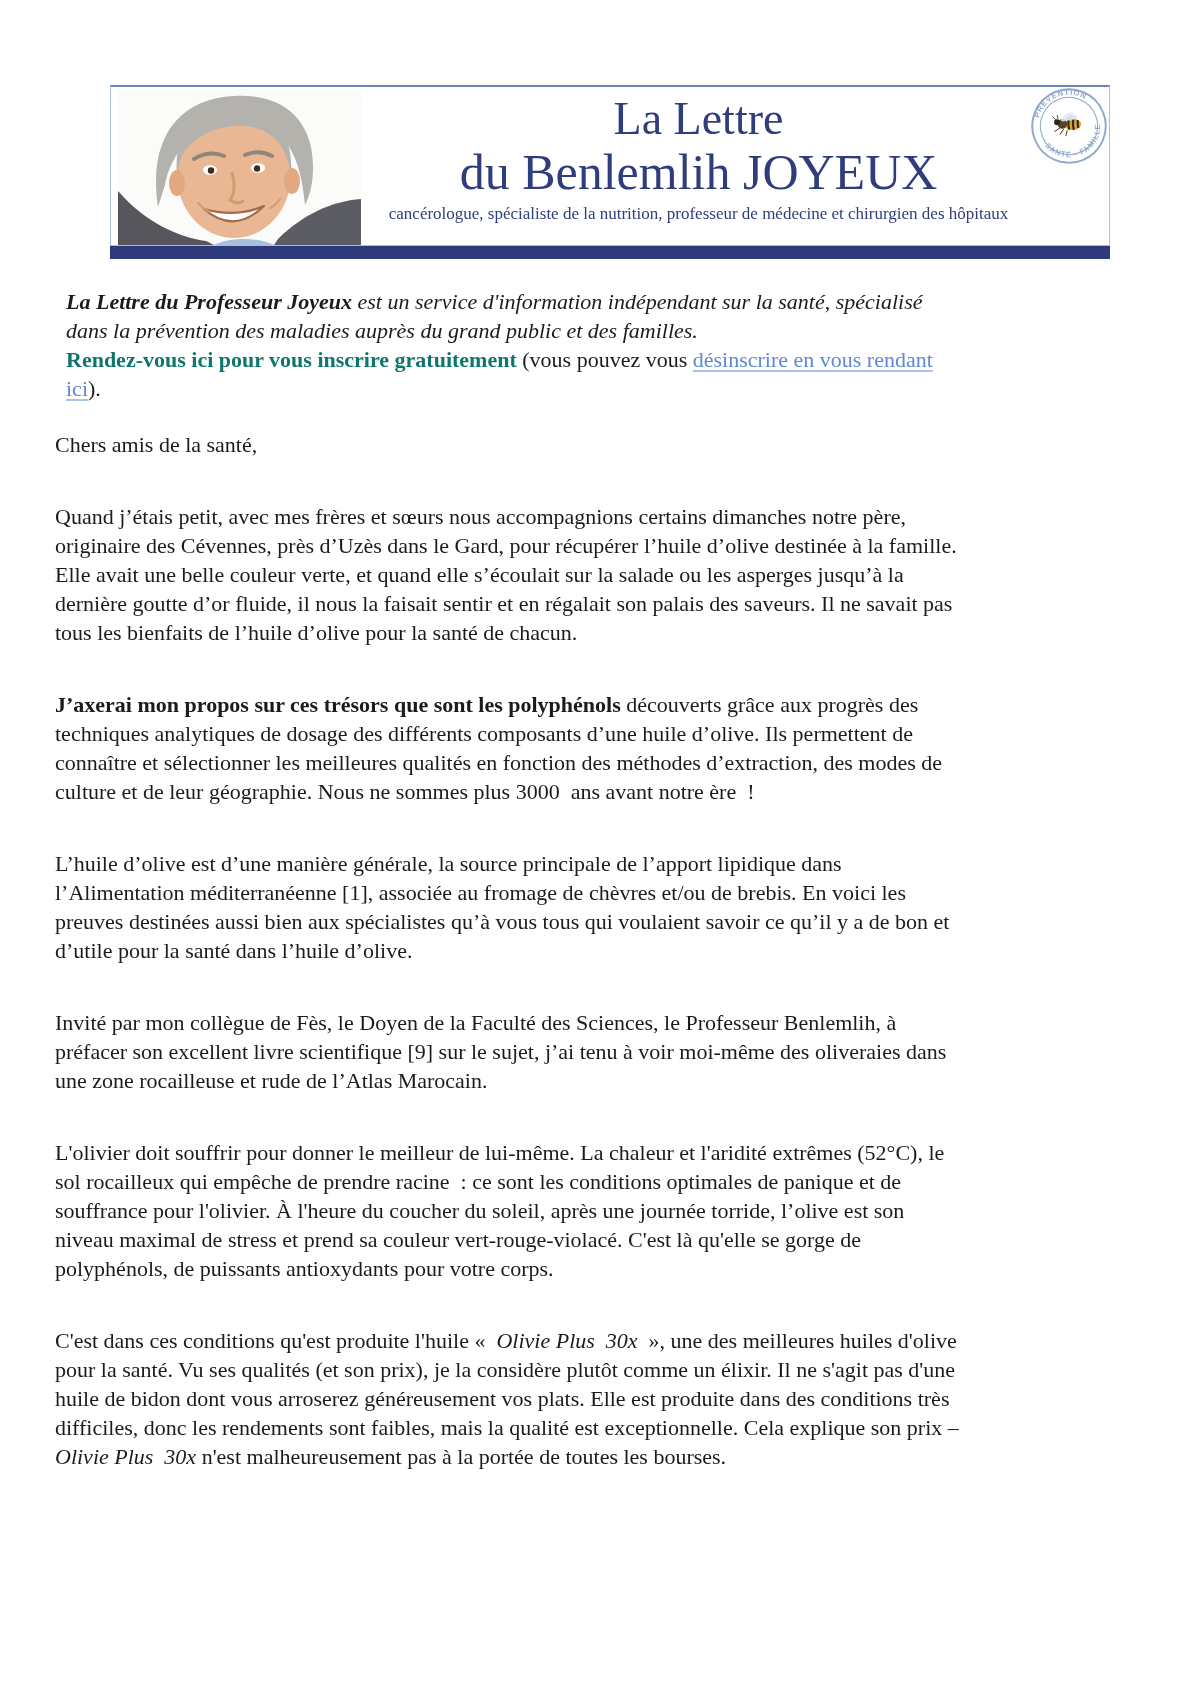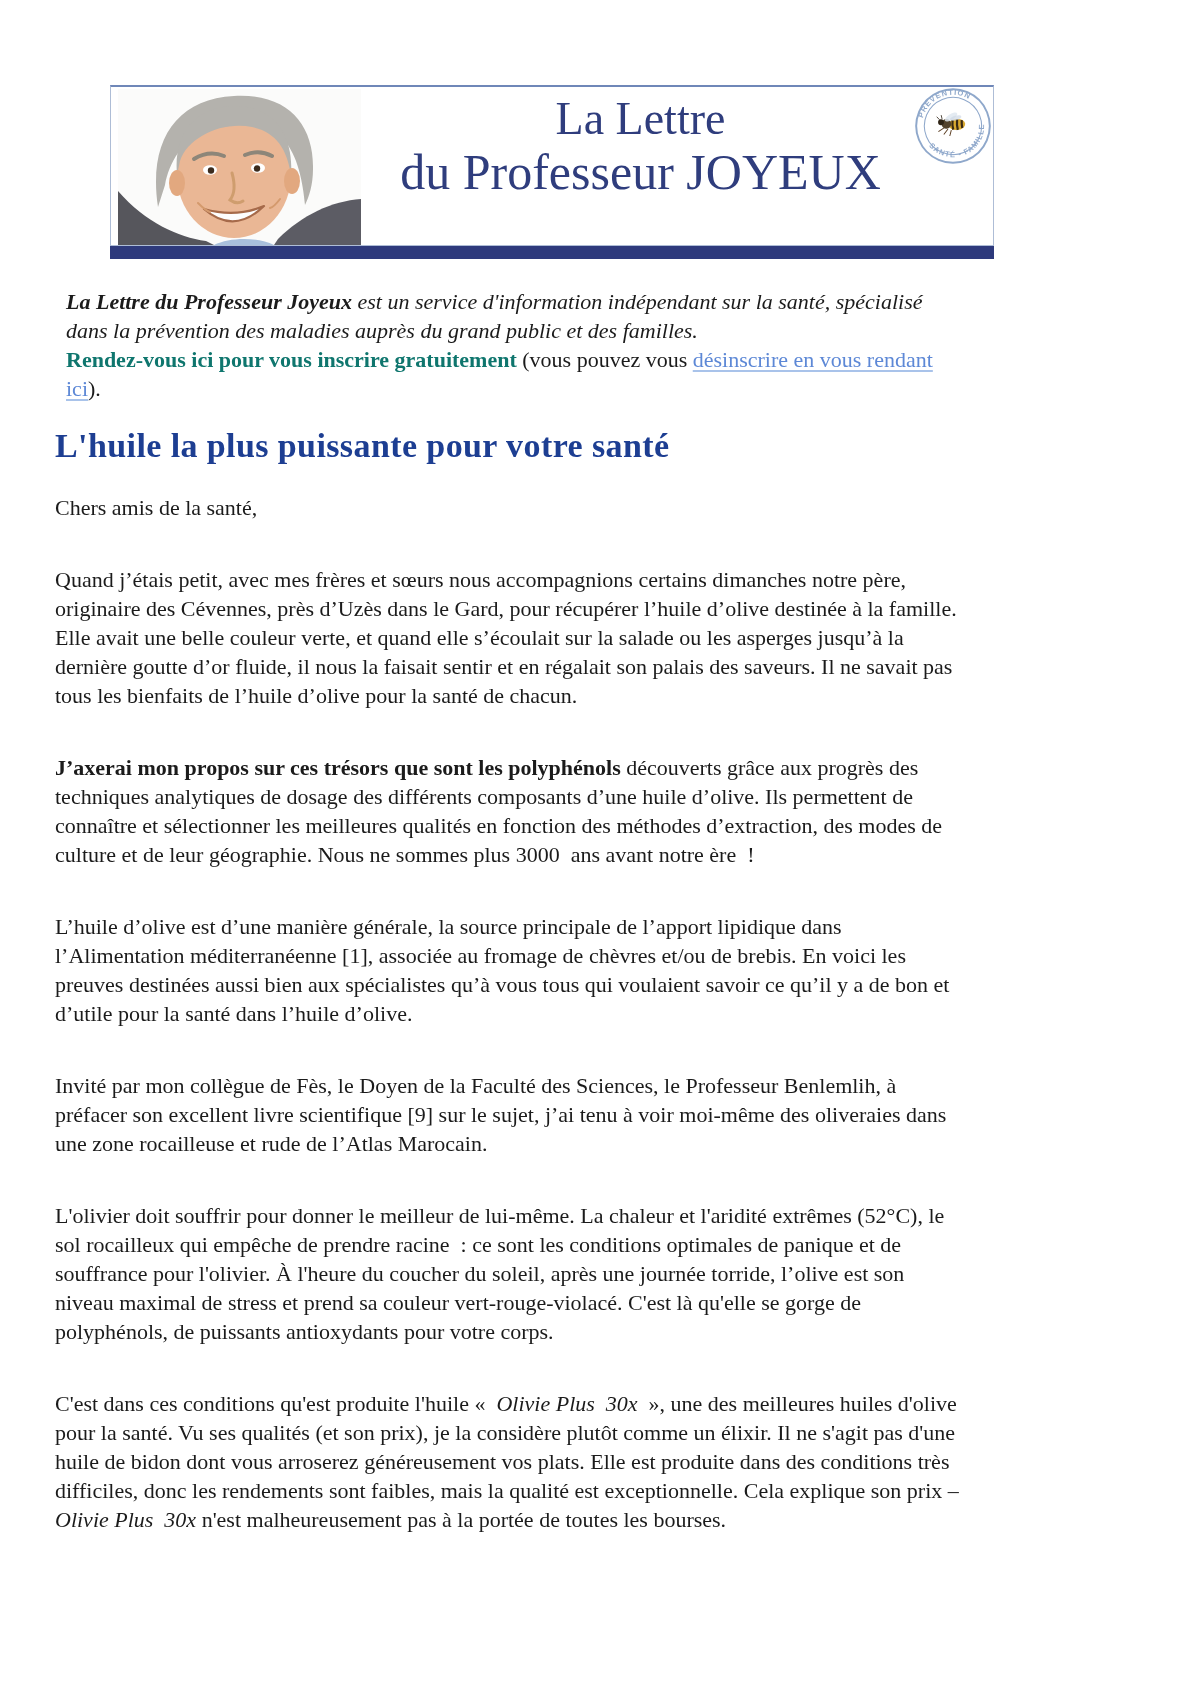--- a/index.html
+++ b/index.html
@@ -1,20 +1,20 @@
 <!DOCTYPE html>
 <html lang="fr"><head>
 <meta charset="utf-8">
 <style>
   html,body{margin:0;padding:0;background:#ffffff;}
   body{width:1190px;height:1684px;position:relative;overflow:hidden;
        font-family:"Liberation Serif", serif;color:#1b1b1b;}
 
   
-  .header{position:absolute;left:110px;top:85px;width:884px;}
+  .header{position:absolute;left:110px;top:85px;width:1000px;}
   .header-main{position:relative;height:161px;background:#fff;
                border:1px solid #aebdd6;border-top:2px solid #6f87b8;box-sizing:border-box;}
   .photo{position:absolute;left:7px;top:2px;width:243px;height:156px;overflow:hidden;}
   .photo svg{display:block;}
   .header-titles{position:absolute;left:255px;right:78px;top:6px;text-align:center;
                  color:#2f3d7d;line-height:1;}
   .ht1{font-size:46px;line-height:52px;}
   .ht2{font-size:50px;line-height:54px;}
   .hsub{font-size:17px;margin-top:6px;white-space:nowrap;}
   .stamp{position:absolute;right:1px;top:0px;width:78px;height:78px;}
@@ -71,21 +71,22 @@
 
         <path d="M0,156 L0,102 C28,134 60,148 88,152 L96,156 Z" fill="#56565c"></path>
         <path d="M243,156 L243,110 C214,112 184,126 160,150 L156,156 Z" fill="#5c5c64"></path>
 
         <path d="M96,156 C112,148 140,148 156,156 Z" fill="#a9c0dc"></path>
       </svg>
     </div>
 
     <div class="header-titles" data-name="masthead">
       <div class="ht1" data-name="masthead-title-line1">La Lettre</div>
-      <div class="ht2" data-name="masthead-title-line2">du Professeur JOYEUX</div>
+      <div class="ht2" data-name="masthead-title-line2">du Benlemlih JOYEUX</div>
+      <div class="hsub" data-name="masthead-subtitle">cancérologue, spécialiste de la nutrition, professeur de médecine et chirurgien des hôpitaux</div>
     </div>
 
     <div class="stamp" data-name="stamp-seal">
       <svg width="78" height="78" viewBox="0 0 120 120">
         <g transform="rotate(-22 60 60)">
           <circle cx="60" cy="60" r="56.5" fill="#ffffff" stroke="#8fa8cb" stroke-width="3"></circle>
           <circle cx="60" cy="60" r="44" fill="none" stroke="#8fa8cb" stroke-width="1.6"></circle>
           <defs>
             <path id="arct" d="M 12,60 A 48,48 0 0 1 108,60"></path>
             <path id="arcb" d="M 12,60 A 48,48 0 0 0 108,60"></path>
@@ -108,21 +109,20 @@
           </g>
         </g>
       </svg>
     </div>
   </div>
   <div class="header-bar" data-name="header-bottom-bar"></div>
 </div>
 
 <div class="content" data-name="newsletter-content">
   <p class="intro" data-name="intro-paragraph"><span data-name="text-run" class="rs-b rs-i">La Lettre du Professeur Joyeux</span><span data-name="text-run" class="rs-i"> est un service d'information indépendant sur la santé, spécialisé dans la prévention des maladies auprès du grand public et des familles.</span><br><a href="#" data-name="subscribe-link" class="rs-b rs-L">Rendez-vous ici pour vous inscrire gratuitement</a><span data-name="text-run"> (vous pouvez vous </span><a href="#" data-name="unsubscribe-link" class="rs-u rs-M">désinscrire en vous rendant ici</a><span data-name="text-run">).</span></p>
-  <h1 data-name="article-title">L'huile la plus puissante pour votre santé</h1>
   <div data-name="article-body">
       <p data-name="paragraph"><span data-name="text-run">Chers amis de la santé,</span></p>
       <p data-name="paragraph"><span data-name="text-run">Quand j’étais petit, avec mes frères et sœurs nous accompagnions certains dimanches notre père, originaire des Cévennes, près d’Uzès dans le Gard, pour récupérer l’huile d’olive destinée à la famille. Elle avait une belle couleur verte, et quand elle s’écoulait sur la salade ou les asperges jusqu’à la dernière goutte d’or fluide, il nous la faisait sentir et en régalait son palais des saveurs. Il ne savait pas tous les bienfaits de l’huile d’olive pour la santé de chacun.</span></p>
       <p data-name="paragraph"><span data-name="text-run" class="rs-b">J’axerai mon propos sur ces trésors que sont les polyphénols</span><span data-name="text-run"> découverts grâce aux progrès des techniques analytiques de dosage des différents composants d’une huile d’olive. Ils permettent de connaître et sélectionner les meilleures qualités en fonction des méthodes d’extraction, des modes de culture et de leur géographie. Nous ne sommes plus 3000&nbsp; ans avant notre ère&nbsp; !</span></p>
       <p data-name="paragraph"><span data-name="text-run">L’huile d’olive est d’une manière générale, la source principale de l’apport lipidique dans l’Alimentation méditerranéenne [1], associée au fromage de chèvres et/ou de brebis. En voici les preuves destinées aussi bien aux spécialistes qu’à vous tous qui voulaient savoir ce qu’il y a de bon et d’utile pour la santé dans l’huile d’olive.</span></p>
       <p data-name="paragraph"><span data-name="text-run">Invité par mon collègue de Fès, le Doyen de la Faculté des Sciences, le Professeur Benlemlih, à préfacer son excellent livre scientifique [9] sur le sujet, j’ai tenu à voir moi-même des oliveraies dans une zone rocailleuse et rude de l’Atlas Marocain.</span></p>
       <p data-name="paragraph"><span data-name="text-run">L'olivier doit souffrir pour donner le meilleur de lui-même. La chaleur et l'aridité extrêmes (52°C), le sol rocailleux qui empêche de prendre racine&nbsp; : ce sont les conditions optimales de panique et de souffrance pour l'olivier. À l'heure du coucher du soleil, après une journée torride, l’olive est son niveau maximal de stress et prend sa couleur vert-rouge-violacé. C'est là qu'elle se gorge de polyphénols, de puissants antioxydants pour votre corps.</span></p>
       <p data-name="paragraph"><span data-name="text-run">C'est dans ces conditions qu'est produite l'huile «&nbsp; </span><span data-name="text-run" class="rs-i">Olivie Plus&nbsp; 30x</span><span data-name="text-run"> &nbsp;», une des meilleures huiles d'olive pour la santé. Vu ses qualités (et son prix), je la considère plutôt comme un élixir. Il ne s'agit pas d'une huile de bidon dont vous arroserez généreusement vos plats. Elle est produite dans des conditions très difficiles, donc les rendements sont faibles, mais la qualité est exceptionnelle. Cela explique son prix – </span><span data-name="text-run" class="rs-i">Olivie Plus&nbsp; 30x</span><span data-name="text-run"> n'est malheureusement pas à la portée de toutes les bourses.</span></p>
     </div>
 </div>

